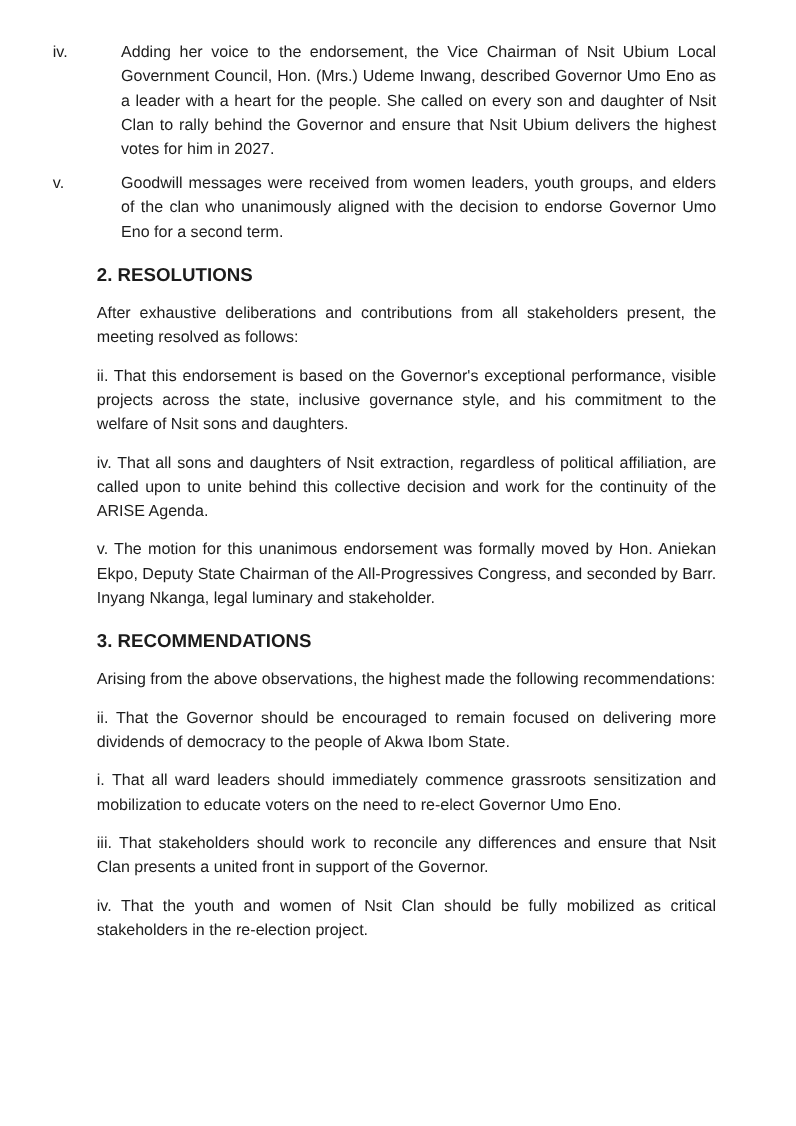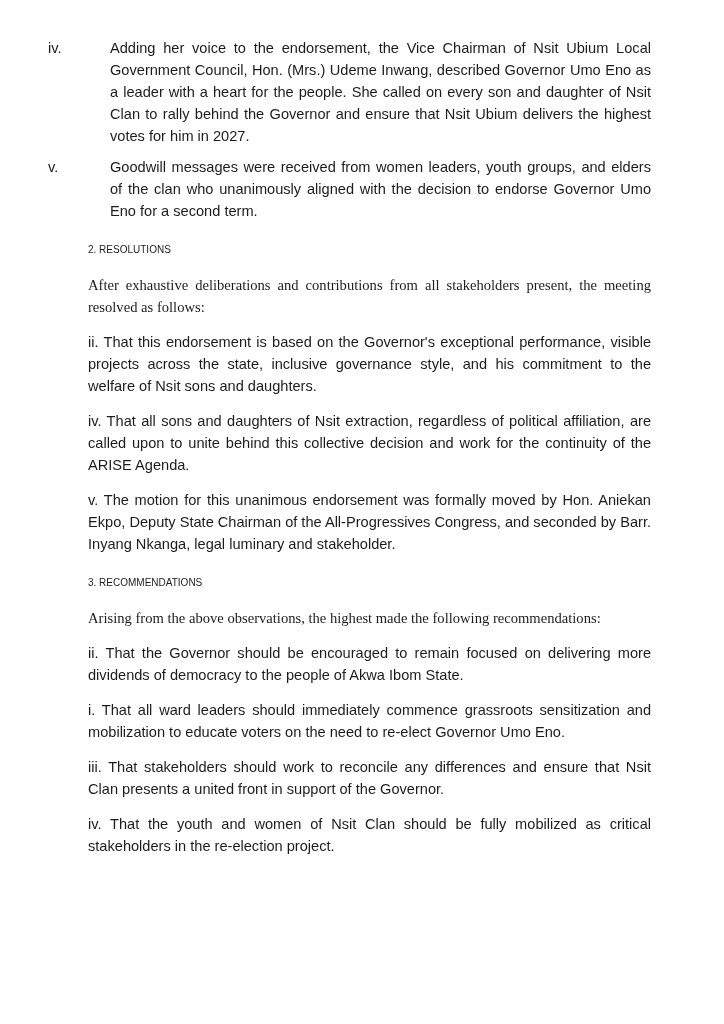--- a/index.html
+++ b/index.html
@@ -38,29 +38,29 @@
     width: 40px;
     text-align: left;
   }
   .rtxt {
     flex: 1;
     margin-left: 22px;
     text-align: justify;
   }
   .heading {
     margin: 17px 0 3px 40px;
-    font-size: 10px;
-    font-weight: normal;
+    font-size: 17px;
+    font-weight: bold;
     line-height: 22px;
   }
   .para {
     margin: 13px 0 13px 40px;
     text-align: justify;
   }
-  .para.no-bottom { margin-bottom: 0; font-family: Liberation Serif, serif; }
+  .para.no-bottom { margin-bottom: 0; }
   .para.no-top    { margin-top: 0; }
 </style>
 </head>
 <body style="background: rgb(255, 255, 255); color: rgb(28, 28, 28);">
 
 <div class="page">
   <section class="doc">
 
     <div class="rlist">
       <div class="rlist-item">

